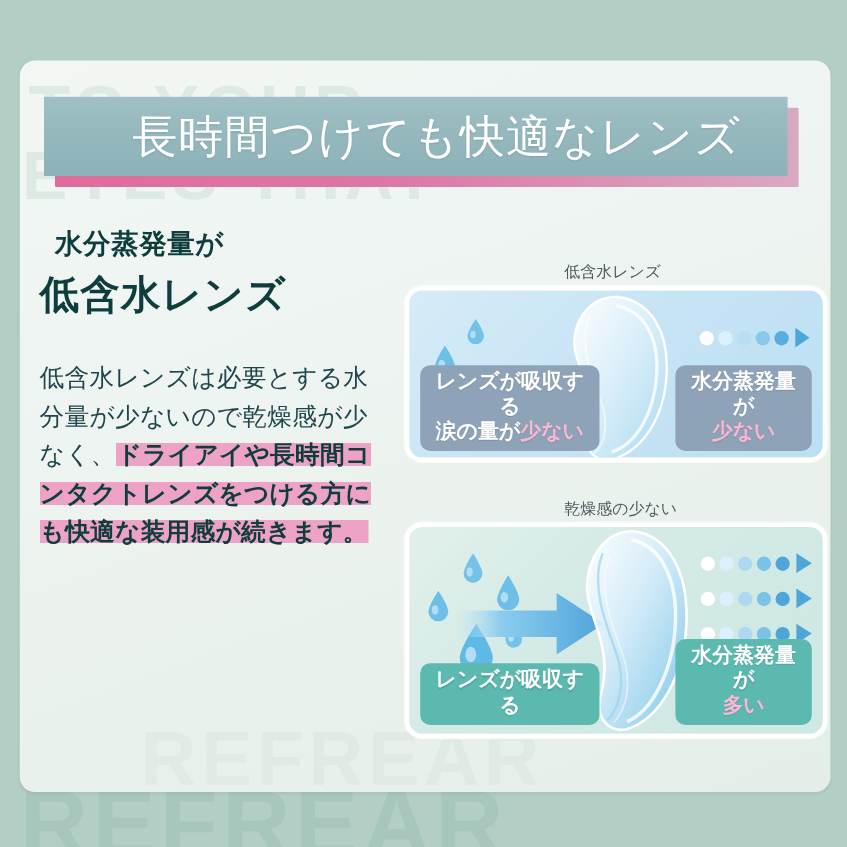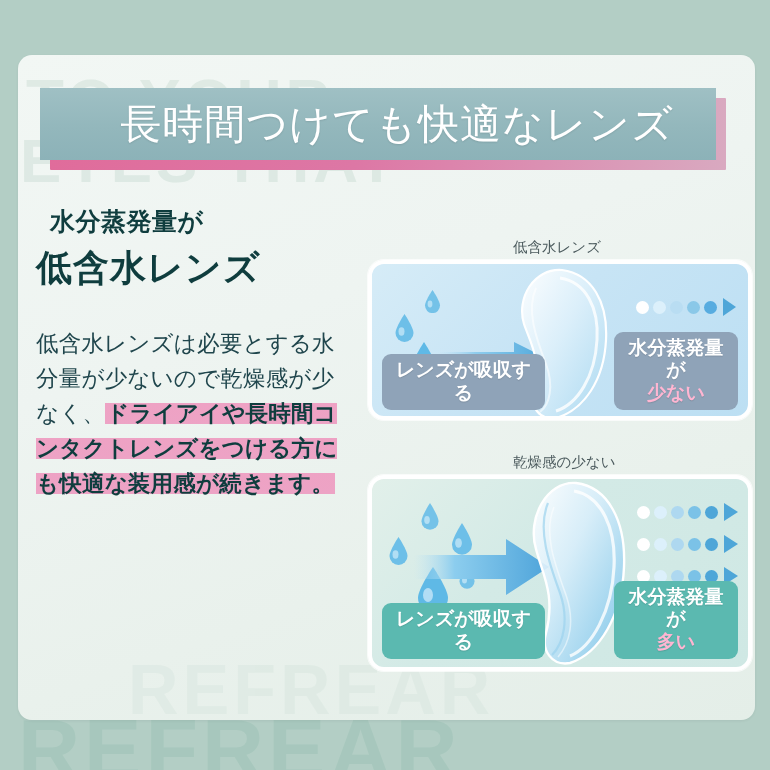--- a/index.html
+++ b/index.html
@@ -279,20 +279,21 @@
           <span class="dot" style="width:13px;height:13px;background:#ffffff;"></span>
           <span class="dot" style="width:13px;height:13px;background:#dcf0fb;"></span>
           <span class="dot" style="width:13px;height:13px;background:#b9ddf2;"></span>
           <span class="dot" style="width:13px;height:13px;background:#8ac8e8;"></span>
           <span class="dot" style="width:13px;height:13px;background:#57ace0;"></span>
           <span class="tri" style="border-top-width:9px;border-bottom-width:9px;border-left-width:13px;"></span>
         </div>
 
         <div class="cap cap-blue cap-low-left">
           <div>レンズが吸収する</div>
+          <div><span>涙の量が</span><span class="hl">少ない</span></div>
         </div>
         <div class="cap cap-blue cap-low-right">
           <div>水分蒸発量が</div>
           <div class="hl">少ない</div>
         </div>
 
       </div>
     </div>
 
     <div class="panel-label" style="left:495px; top:398px;">乾燥感の少ない</div>

